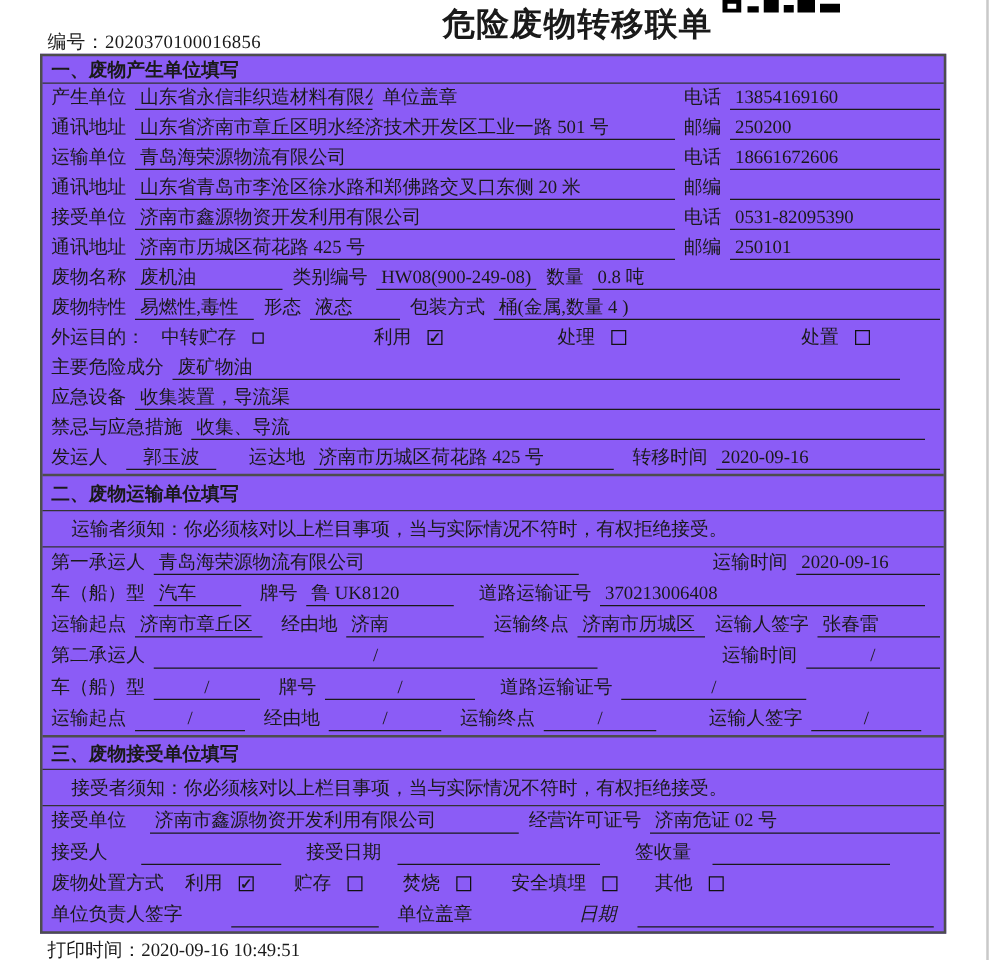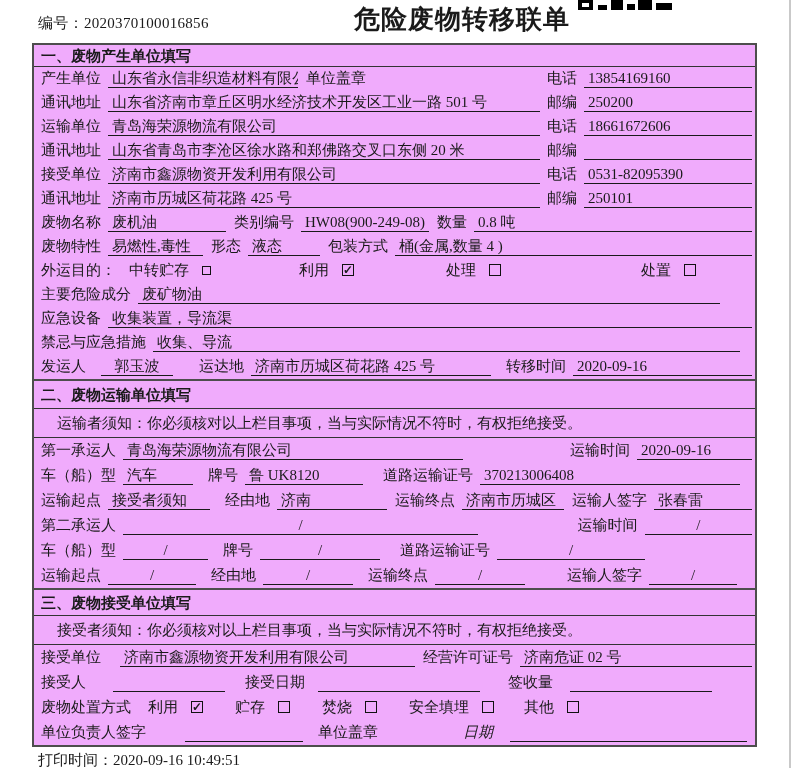--- a/index.html
+++ b/index.html
@@ -3,34 +3,34 @@
 <meta charset="utf-8">
 <style>
   * { margin:0; padding:0; box-sizing:border-box; }
   html,body { width:796px; height:768px; background:#ffffff; overflow:hidden; }
   body { font-family:"Liberation Serif","DejaVu Serif",serif; color:#1a1a1a; font-size:15px; position:relative; }
 
   .page-edge { position:absolute; top:0; left:789px; width:2px; height:768px; background:#c9c9c9; }
 
   
   .hdr { position:relative; height:43px; }
-  .doc-no { position:absolute; left:38px; top:14px; font-size:15px; letter-spacing:0.3px; }
+  .doc-no { position:absolute; left:38px; top:24px; font-size:15px; letter-spacing:0.3px; }
   .title { position:absolute; left:354px; top:2px; font-size:26px; font-weight:bold; letter-spacing:1px; }
   .qr { position:absolute; left:578px; top:0; width:96px; height:10px; }
   .qr i { position:absolute; background:#000; }
   .qr .b1 { left:0;   top:0; width:15px; height:10px; }
   .qr .b2 { left:4px; top:3px; width:7px; height:4px; background:#fff; }
   .qr .b3 { left:20px; top:5px; width:9px;  height:5px; }
   .qr .b4 { left:33px; top:0; width:12px; height:10px; }
   .qr .b5 { left:49px; top:4px; width:8px; height:6px; }
   .qr .b6 { left:60px; top:0; width:14px; height:10px; }
   .qr .b7 { left:78px; top:3px; width:16px; height:7px; }
 
   
-  .form { position:absolute; left:32px; top:43px; width:725px; height:704px; border:2px solid #4d4d4d; background:#f0abfc; }
+  .form { position:absolute; left:32px; top:43px; width:725px; height:704px; border:2px solid #4d4d4d; background:#8b5cf6; }
   .section { border-top:2px solid #4d4d4d; }
   .section.first { border-top:none; }
   .sec-head { font-weight:bold; font-size:15px; padding:2px 6px 0 7px; border-bottom:1px solid #333; display:flex; align-items:center; }
   .notice { font-size:15px; padding:5px 6px 4px 23px; border-bottom:1px solid #333; }
 
   .row { display:flex; align-items:flex-end; padding:0 3px 3px 7px; }
   .h24 { height:24px; } .h25 { height:25px; }
   .lbl { white-space:nowrap; line-height:19px; margin-right:7px; }
   .val { border-bottom:1px solid #1a1a1a; line-height:19px; height:19px; padding:0 4px; white-space:nowrap; overflow:hidden; }
   .fill { flex:1; }
@@ -196,21 +196,21 @@
       <span class="lbl">车（船）型</span>
       <span class="val" style="width:70px;">汽车</span>
       <span class="lbl ml15">牌号</span>
       <span class="val" style="width:118px;">鲁 UK8120</span>
       <span class="lbl ml20">道路运输证号</span>
       <span class="val fill" style="margin-right:12px;">370213006408</span>
     </div>
 
     <div class="row h25">
       <span class="lbl">运输起点</span>
-      <span class="val" style="width:102px;">接受者须知</span>
+      <span class="val" style="width:102px;">济南市章丘区</span>
       <span class="lbl ml15">经由地</span>
       <span class="val" style="width:110px;">济南</span>
       <span class="lbl ml8">运输终点</span>
       <span class="val" style="width:102px;">济南市历城区</span>
       <span class="lbl ml8">运输人签字</span>
       <span class="val fill">张春雷</span>
     </div>
 
     <div class="row h25">
       <span class="lbl">第二承运人</span>

